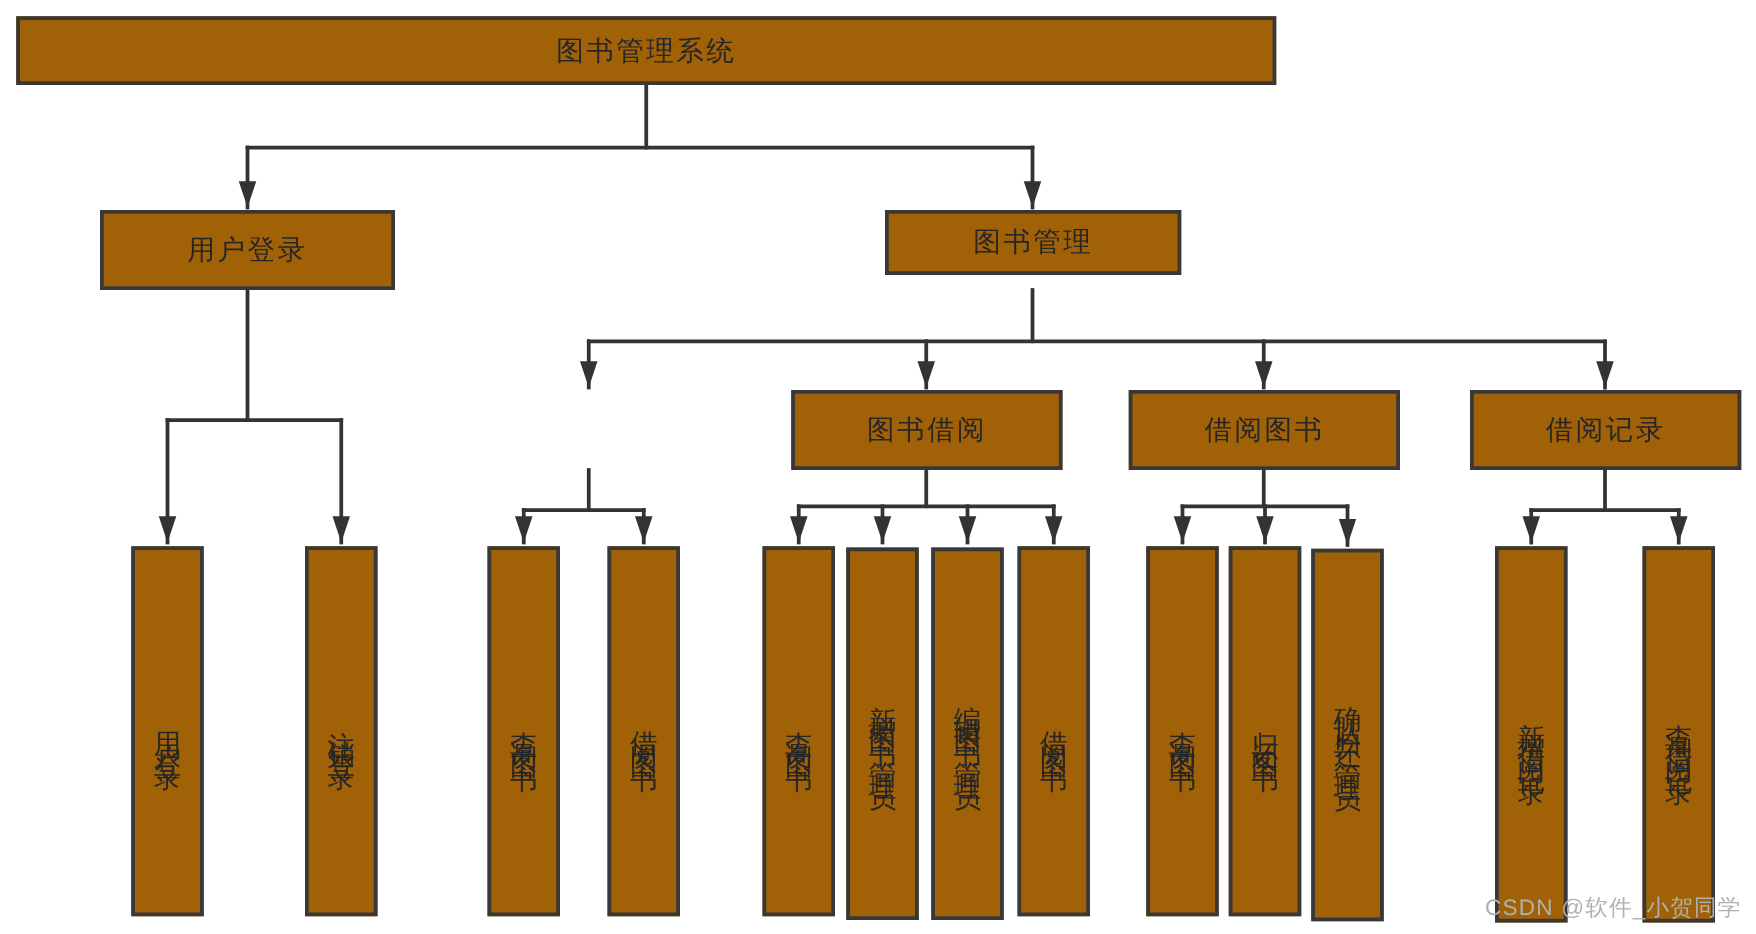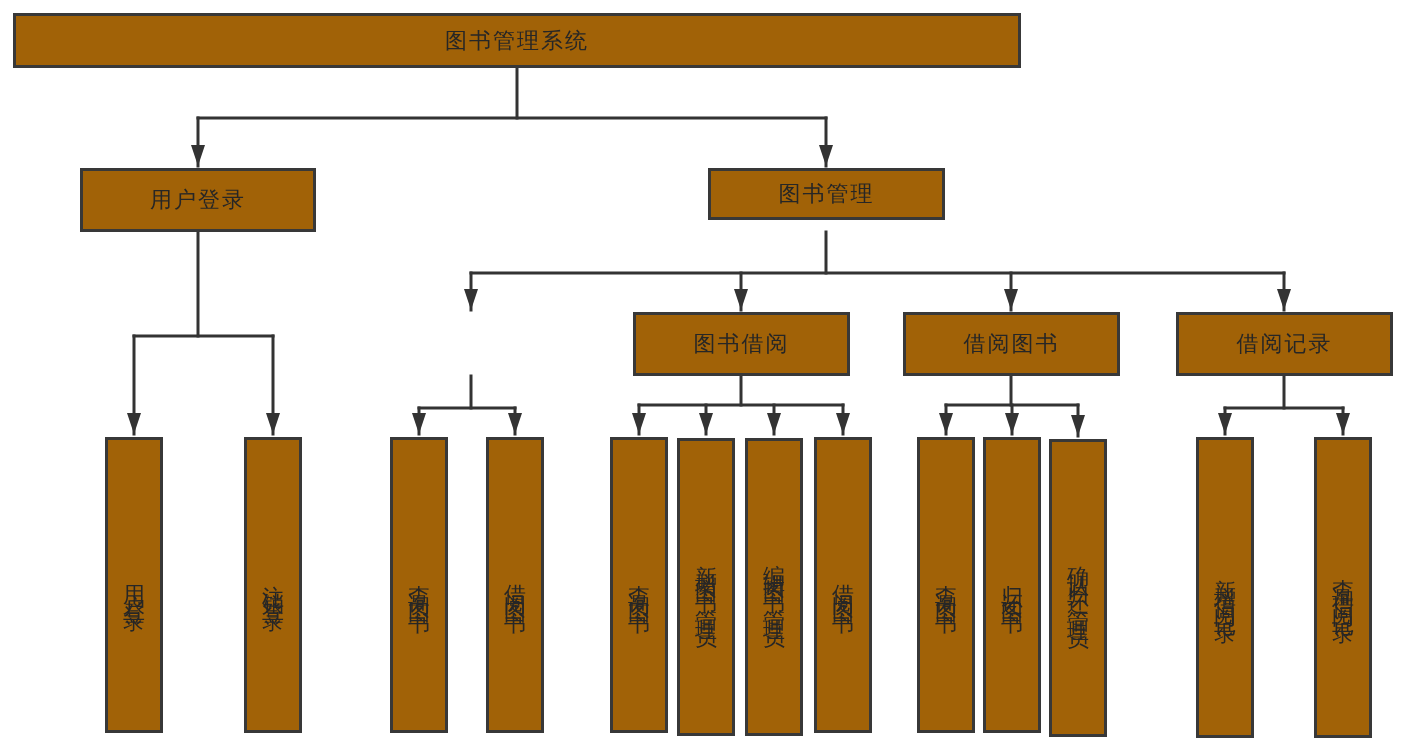--- a/index.html
+++ b/index.html
@@ -140,13 +140,14 @@
     <span>确认归还（管理员）</span>
   </div>
 
   <div class="node vert" style="left:1196px;top:437px;width:58px;height:301px">
     <span>新增借阅记录</span>
   </div>
   <div class="node vert" style="left:1314px;top:437px;width:58px;height:301px">
     <span>查询借阅记录</span>
   </div>
 
+  <div class="watermark">CSDN @软件_小贺同学</div>
 </div>
 
 </body></html>

